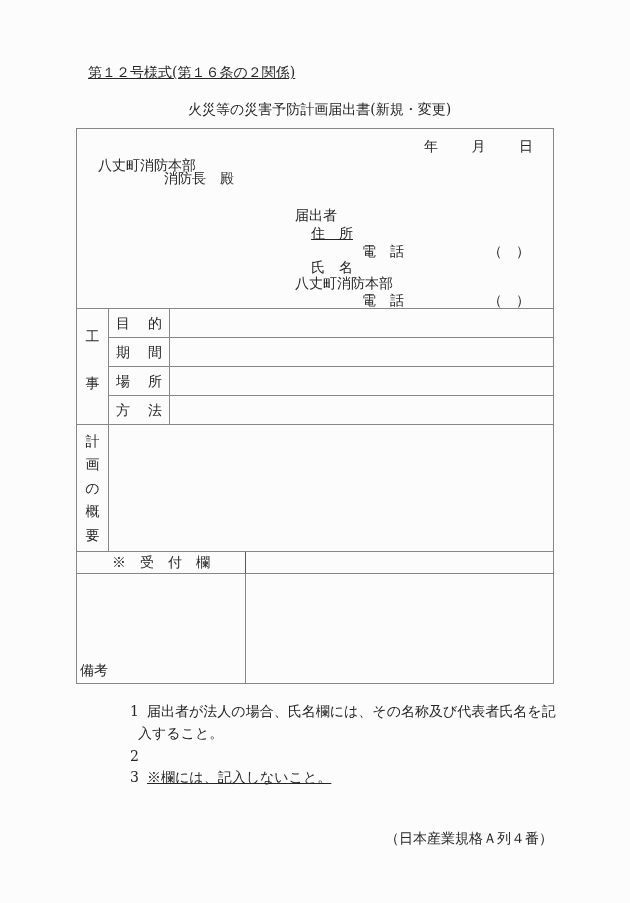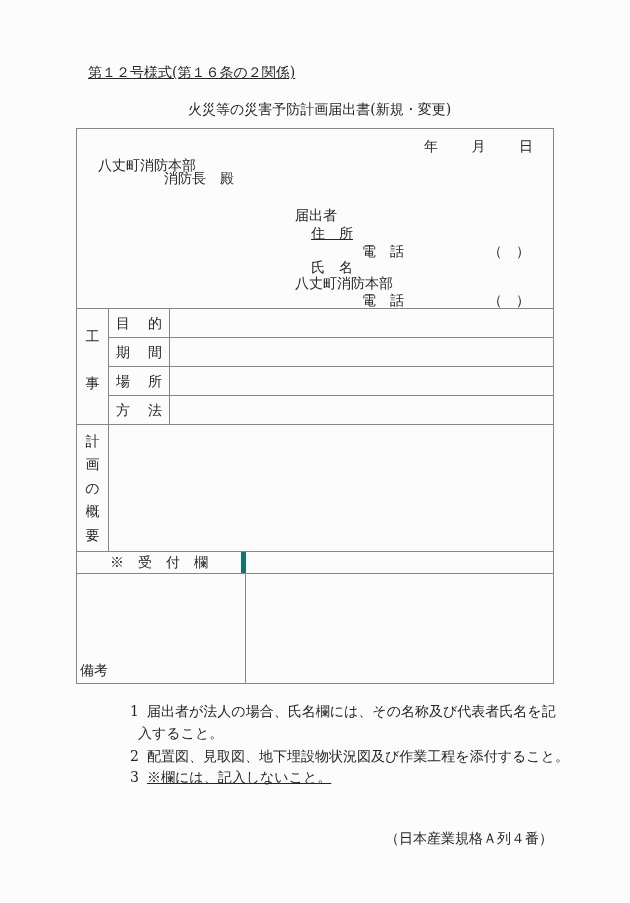--- a/index.html
+++ b/index.html
@@ -46,21 +46,21 @@
     border-right:1px solid #878787;box-sizing:border-box;
     display:flex;flex-direction:column;justify-content:space-between;
     align-items:center;padding:8px 0;
   }
   .plan-value{position:absolute;left:32px;top:0;right:0;bottom:0;}
   .sec-stamps-head{
     left:0;top:422px;right:0;height:23px;
     border-top:1px solid #878787;border-bottom:1px solid #878787;
     display:flex;
   }
-  .stamp-head-left{width:169px;box-sizing:border-box;border-right:5px solid #0f766e;
+  .stamp-head-left{width:169px;box-sizing:border-box;border-right:1px solid #0f766e;
     display:flex;align-items:center;justify-content:center;}
   .stamp-head-right{flex:1;display:flex;align-items:center;justify-content:center;}
   .sec-stamps-body{left:0;top:445px;right:0;bottom:0;display:flex;}
   .stamp-body-left{width:169px;box-sizing:border-box;border-right:1px solid #878787;}
   .stamp-body-right{flex:1;}
   
   .n-label{left:80px;top:662px;}
   .n1-num{left:130px;top:703px;}
   .n1-l1{left:147px;top:703px;}
   .n1-l2{left:138px;top:725px;}
@@ -160,20 +160,19 @@
 
   </div>
 
   <div class="abs n-label">備考</div>
 
   <div class="abs n1-num">1</div>
   <div class="abs n1-l1">届出者が法人の場合、氏名欄には、その名称及び代表者氏名を記</div>
   <div class="abs n1-l2">入すること。</div>
 
   <div class="abs n2-num">2</div>
-  <div class="abs n2-txt">配置図、見取図、地下埋設物状況図及び作業工程を添付すること。</div>
 
   <div class="abs n3-num">3</div>
   <div class="abs n3-txt">※欄には、記入しないこと。</div>
 
   <div class="abs jis">（日本産業規格Ａ列４番）</div>
 
 </div>
 
 </body></html>

